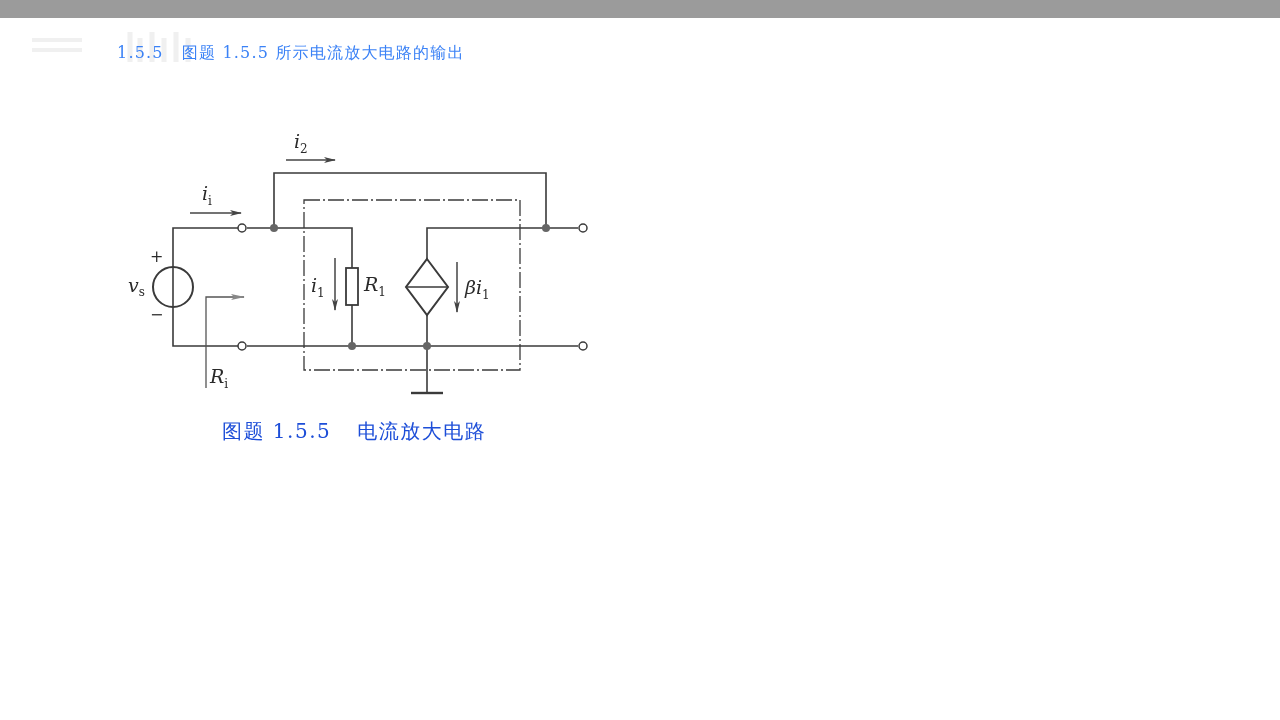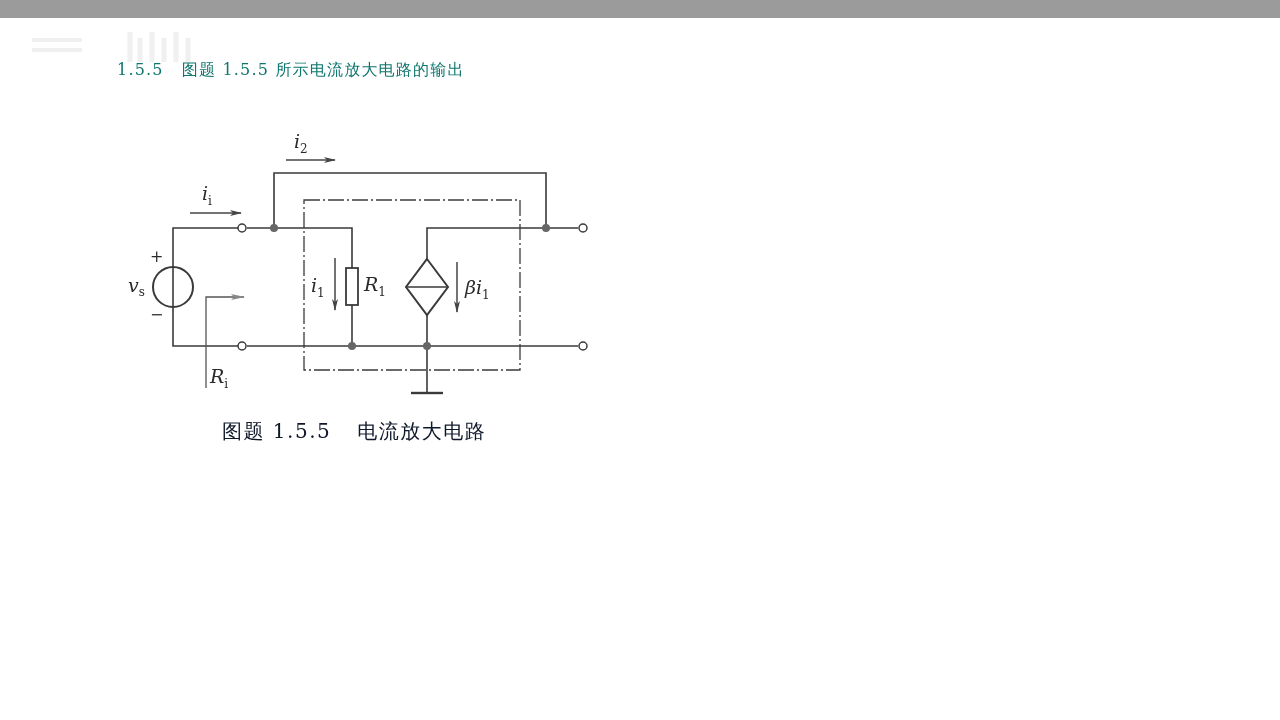--- a/index.html
+++ b/index.html
@@ -11,33 +11,33 @@
     }
     .topbar {
       position: absolute; left: 0; top: 0; width: 1280px; height: 18px;
       background: #9b9b9b;
     }
     .watermark {
       position: absolute; left: 30px; top: 28px; width: 190px; height: 40px;
       opacity: 0.12;
     }
     .problem {
-      position: absolute; left: 80px; top: 53px; width: 440px;
-      font-size: 16px; line-height: 33px; letter-spacing: 1.2px; color: #0f766e;
+      position: absolute; left: 80px; top: 36px; width: 440px;
+      font-size: 16px; line-height: 33px; letter-spacing: 1.2px; color: #3b82f6;
     }
     .problem .indent { display: inline-block; width: 37px; }
     .problem .num { margin-right: 18px; }
     .problem .ri { font-style: italic; }
     .problem .ri sub { font-size: 10px; font-style: normal; }
     .figure {
       position: absolute; left: 0; top: 0; width: 1280px; height: 720px;
     }
     .caption {
       position: absolute; left: 222px; top: 418px;
-      font-size: 20px; letter-spacing: 1.5px; color: #0f172a;
+      font-size: 20px; letter-spacing: 1.5px; color: #1d4ed8;
     }
     .caption .gap { display: inline-block; width: 26px; }
   </style>
 </head>
 <body>
 
 <div class="topbar"></div>
 
 <svg class="watermark" viewBox="0 0 190 40">
   <rect x="2" y="10" width="50" height="4" fill="#888"></rect>

